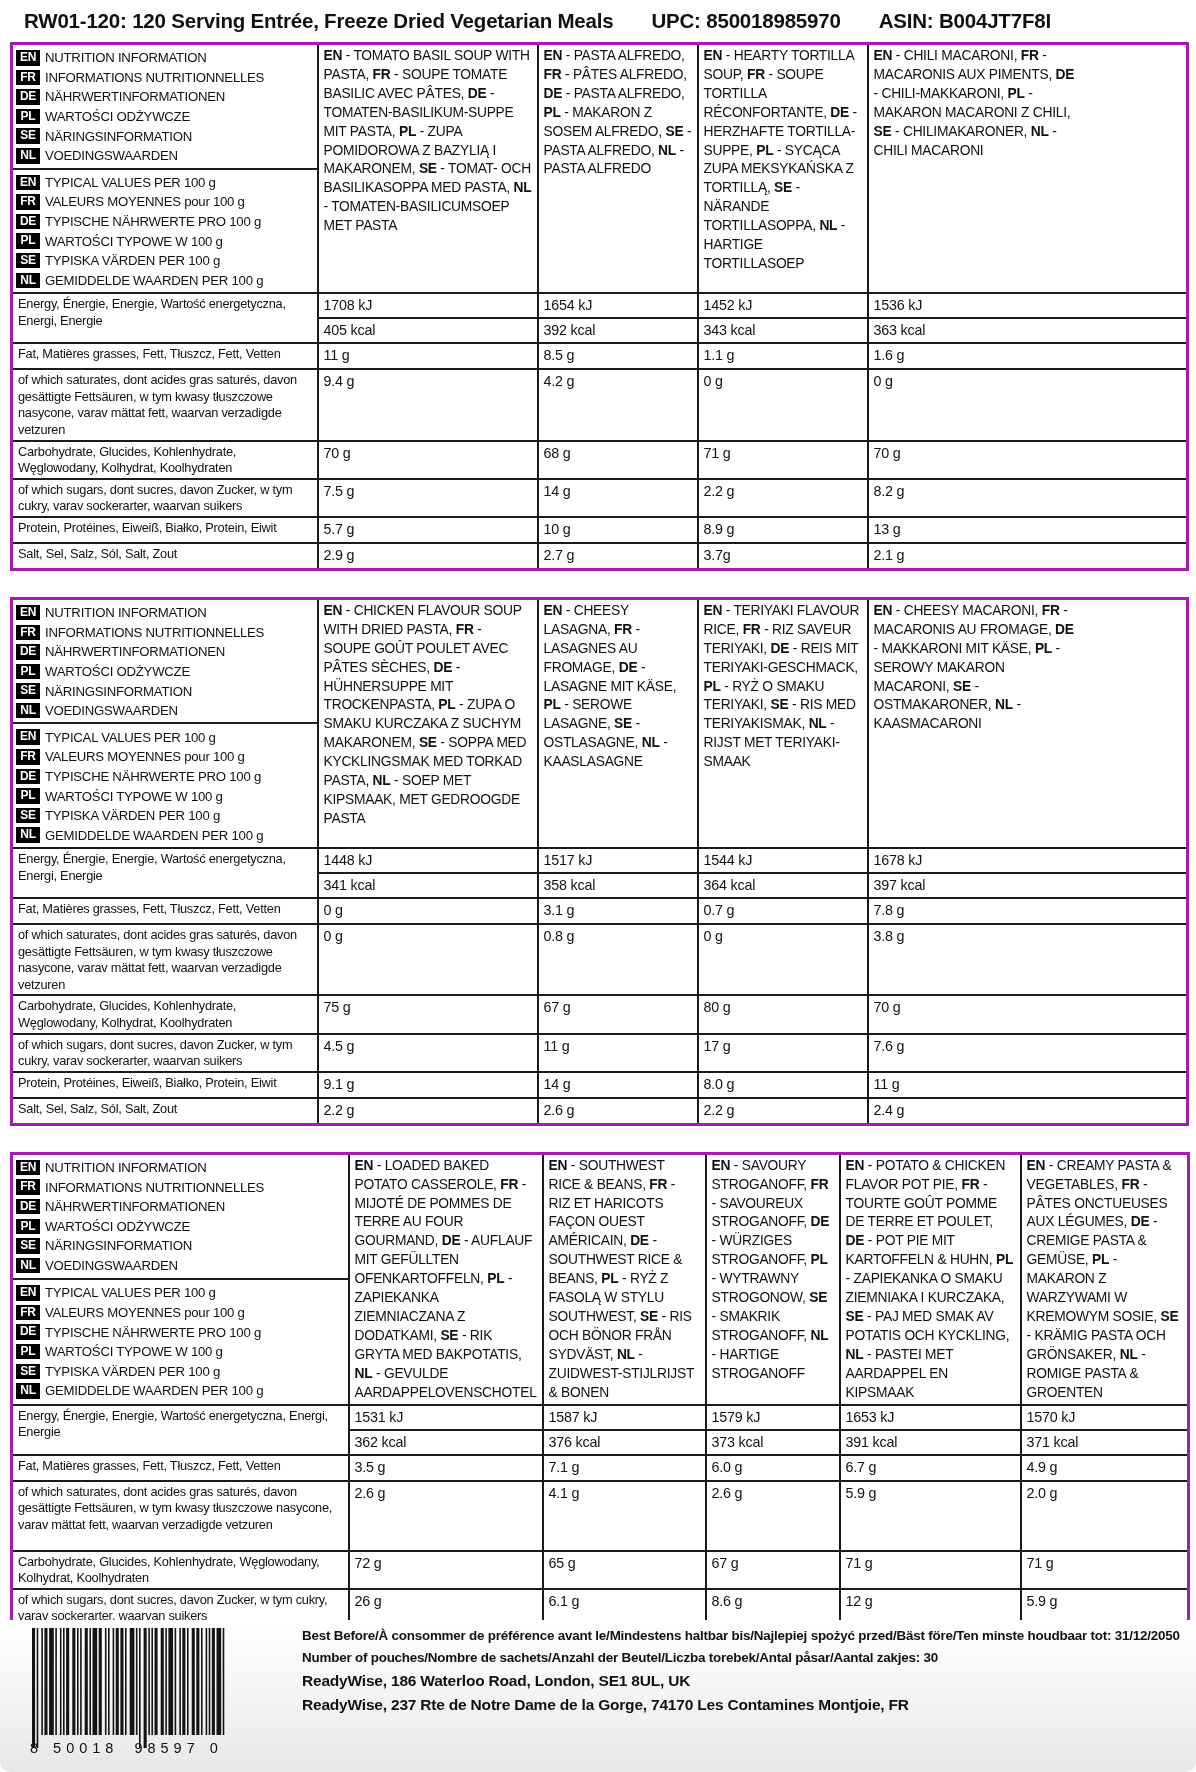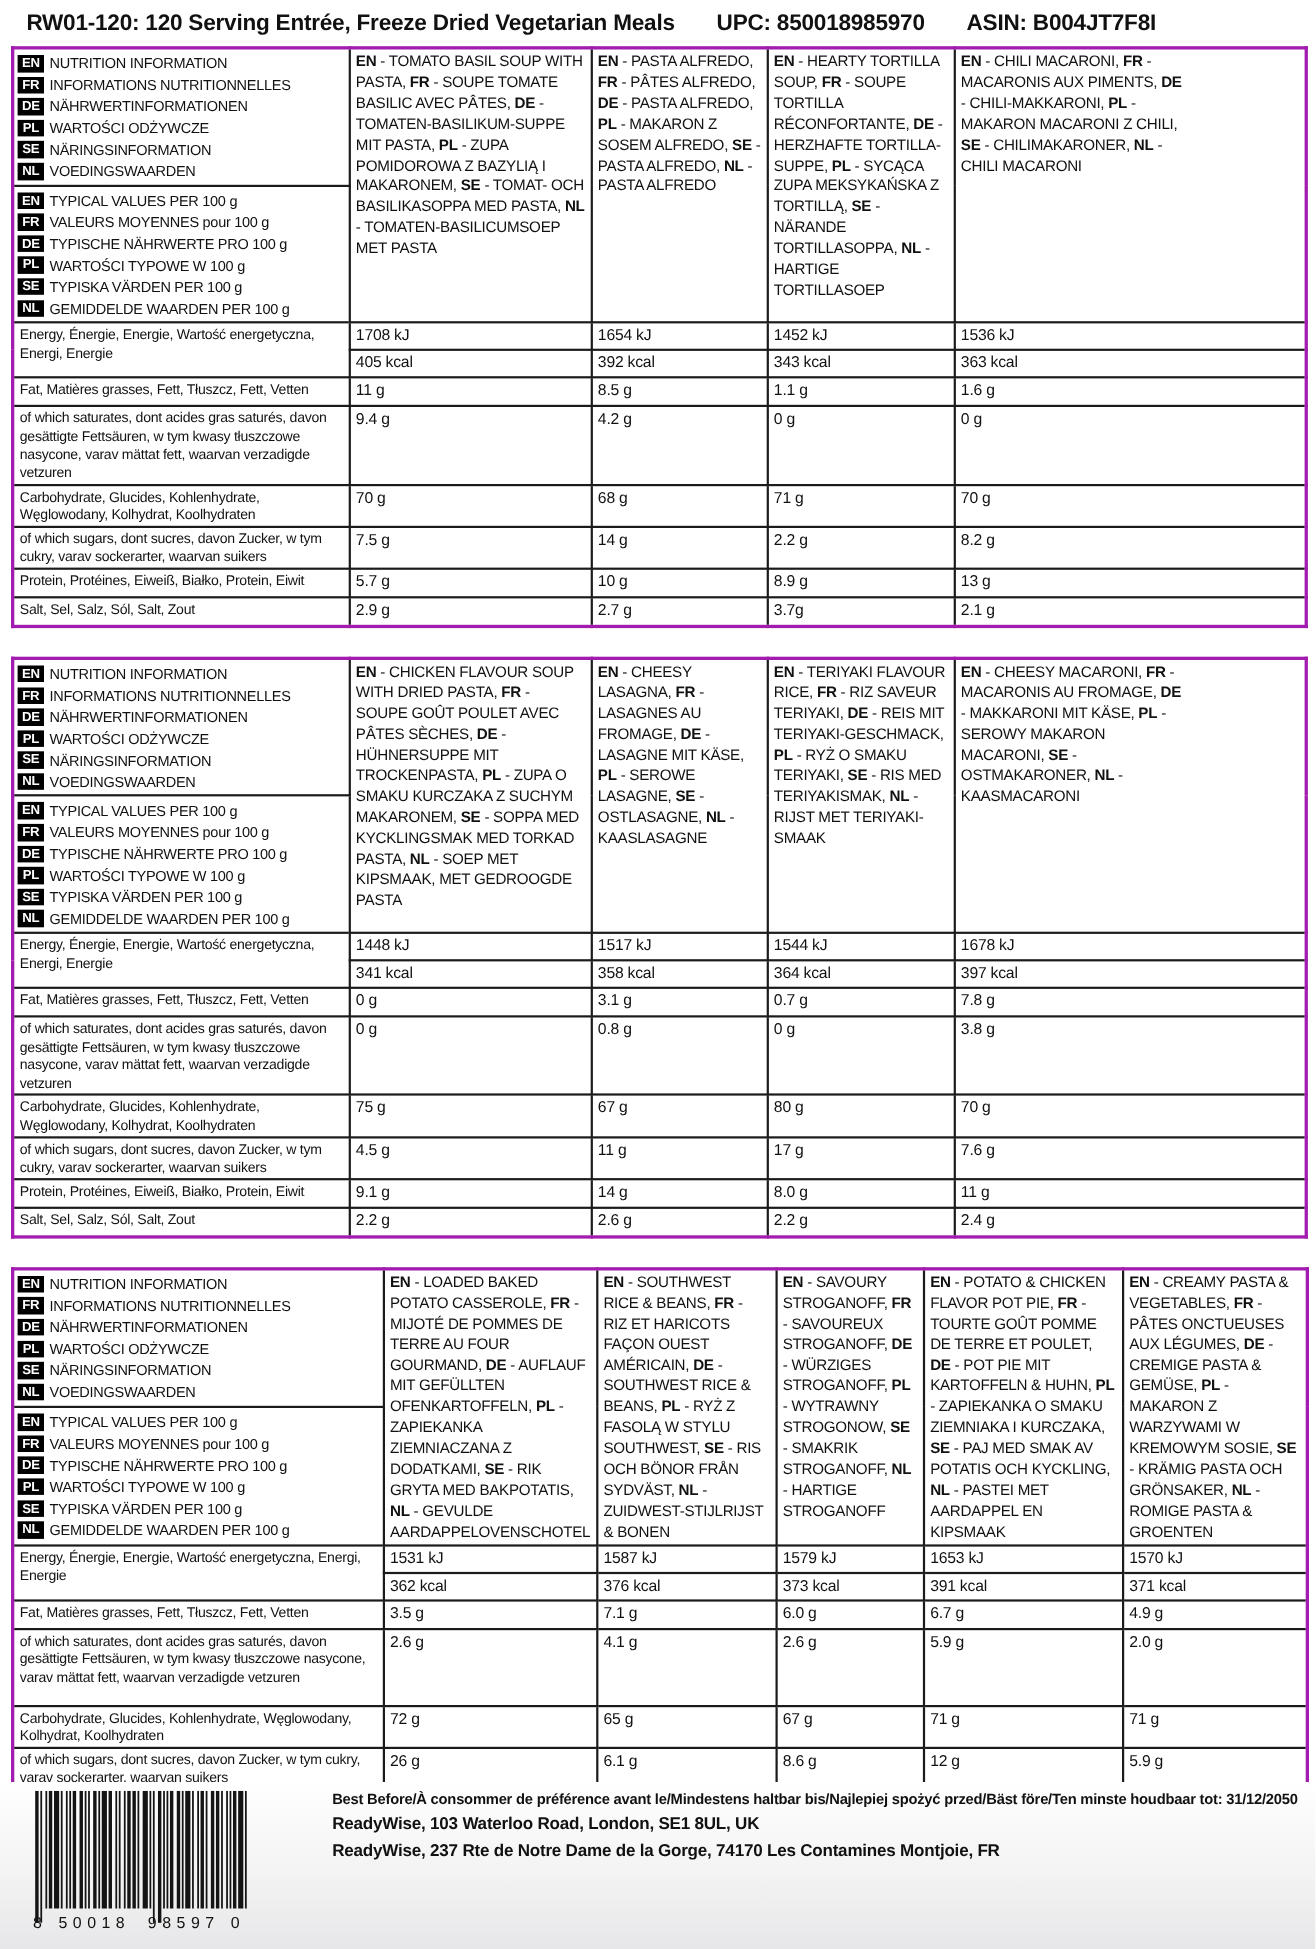--- a/index.html
+++ b/index.html
@@ -1,17 +1,17 @@
 <!DOCTYPE html>
 <html><head>
 <meta charset="utf-8">
 <style>
   html,body{margin:0;padding:0;background:#fff;}
   .sheet{position:relative;width:1196px;height:1772px;background:#fff;overflow:hidden;
-         font-family:"Liberation Sans",sans-serif;color:#111;}
+         font-family:"Liberation Sans",sans-serif;color:#111;border-radius:10px;}
   .title{margin:9px 0 9px 24px;font-size:20.5px;font-weight:700;letter-spacing:-0.2px;white-space:nowrap;}
   .title span{margin-right:38px;}
   table.nt{border-collapse:collapse;table-layout:fixed;margin:0 0 26px 10px;border:3px solid #a21caf;}
   .nt td{border:2px solid #1b1b1b;vertical-align:top;padding:1px 5px;overflow:hidden;}
   td.langs{padding:3px 3px 2px 3px;}
   .lrow{display:flex;align-items:center;height:19.6px;font-size:13.2px;letter-spacing:-0.25px;white-space:nowrap;font-weight:500;}
   .ltag{background:#000;color:#fff;font-weight:700;min-width:24px;height:15.5px;line-height:15.5px;
         text-align:center;font-size:12px;margin-right:5px;flex:none;}
   td.prod{font-size:13.8px;line-height:18.9px;letter-spacing:-0.25px;padding-top:2px;}
   .pwrap{max-width:208px;}
@@ -512,17 +512,18 @@
         </svg>
       <div class="bc-digits">
         <span class="d0">8</span>
         <span class="g d1">50018</span>
         <span class="g d2">98597</span>
         <span class="d3">0</span>
       </div>
     </div>
     <div class="ftext">
       <div class="ln f-sm">Best Before/À consommer de préférence avant le/Mindestens haltbar bis/Najlepiej spożyć przed/Bäst före/Ten minste houdbaar tot: 31/12/2050</div>
-      <div class="ln f-lg">ReadyWise, 103 Waterloo Road, London, SE1 8UL, UK</div>
+      <div class="ln f-sm">Number of pouches/Nombre de sachets/Anzahl der Beutel/Liczba torebek/Antal påsar/Aantal zakjes: 30</div>
+      <div class="ln f-lg">ReadyWise, 186 Waterloo Road, London, SE1 8UL, UK</div>
       <div class="ln f-lg">ReadyWise, 237 Rte de Notre Dame de la Gorge, 74170 Les Contamines Montjoie, FR</div>
     </div>
   </div>
 </div>
 
 </body></html>

